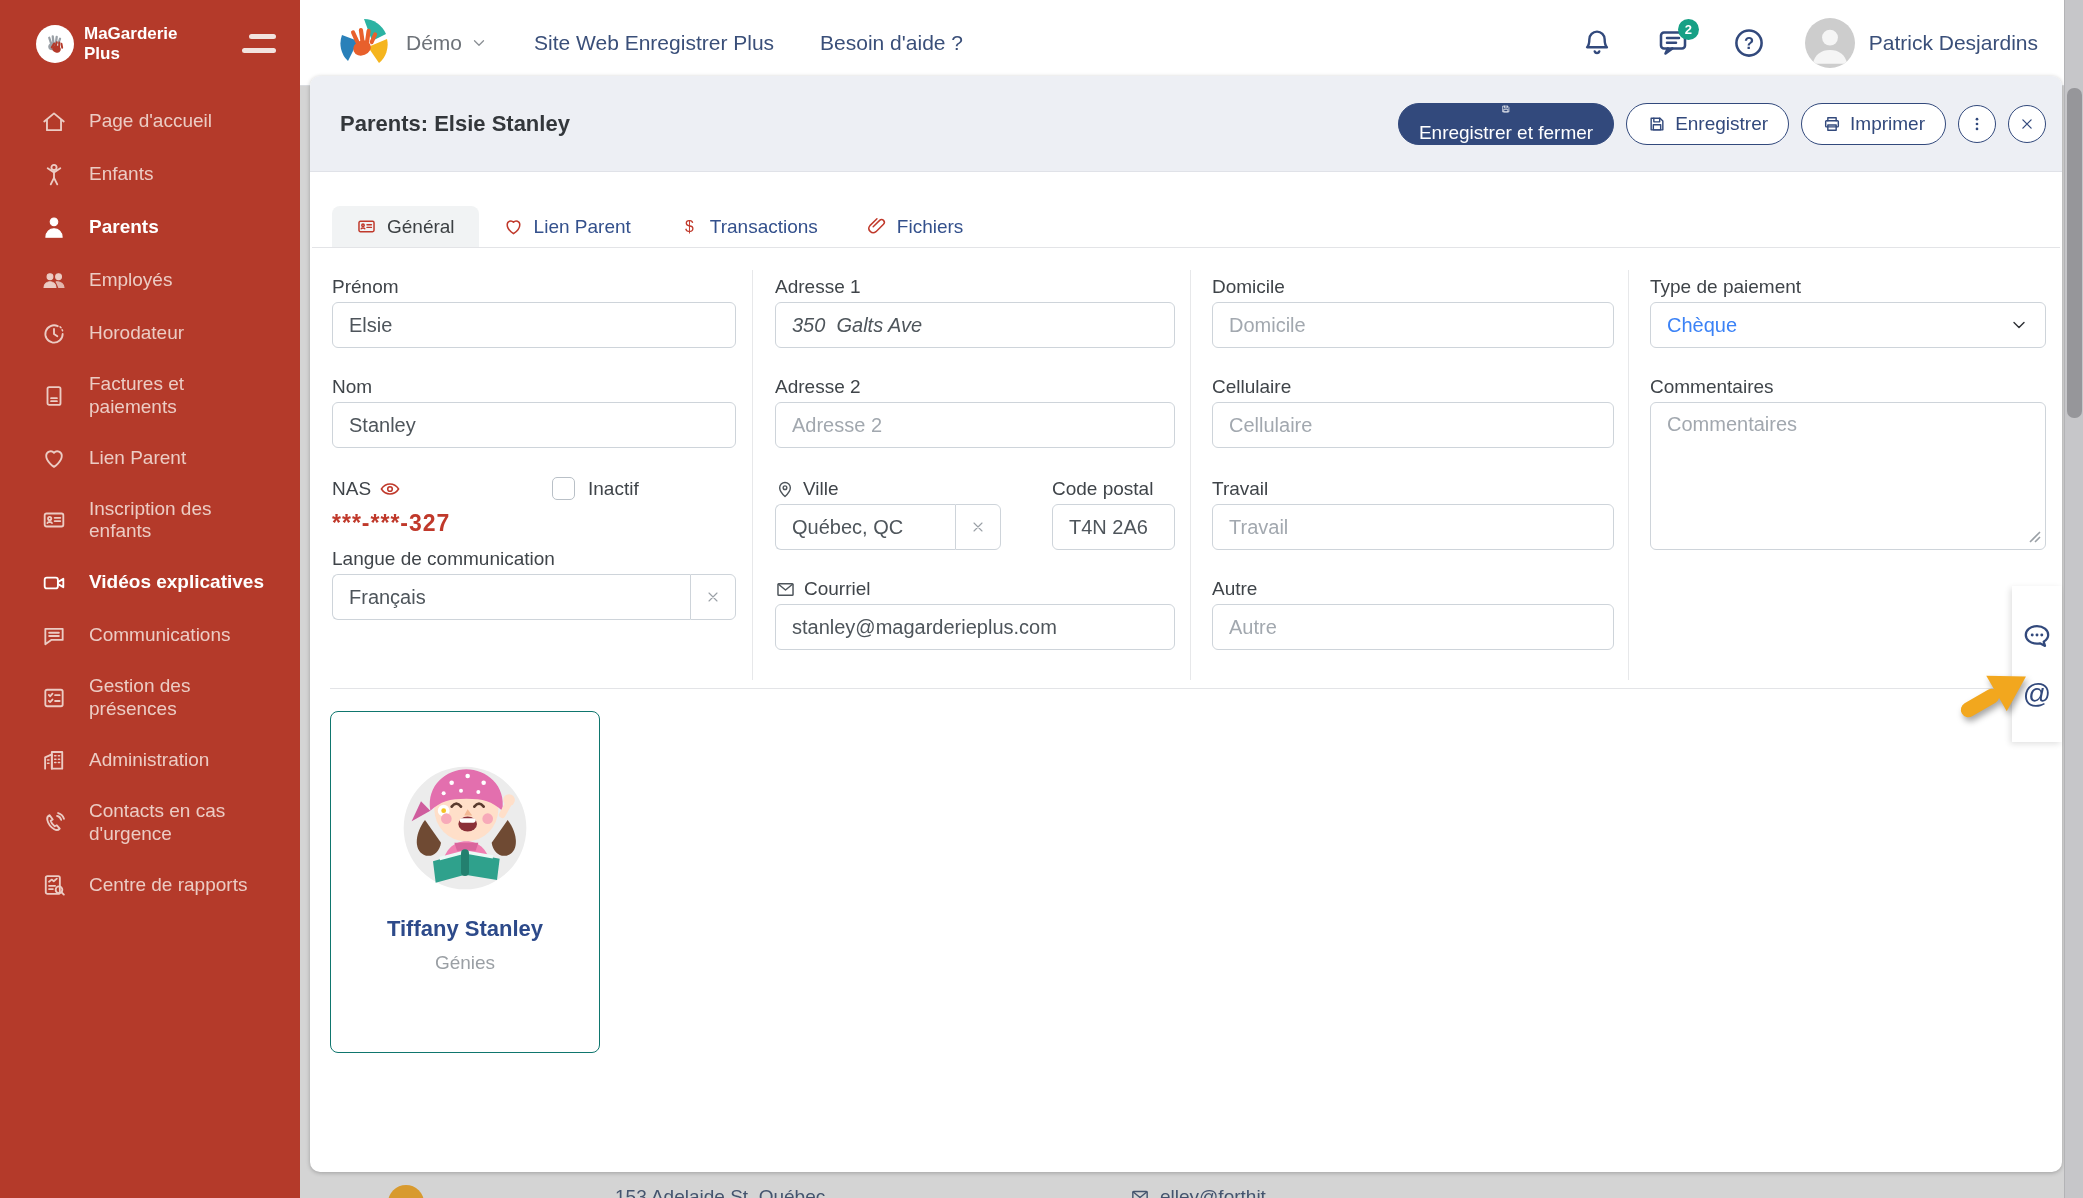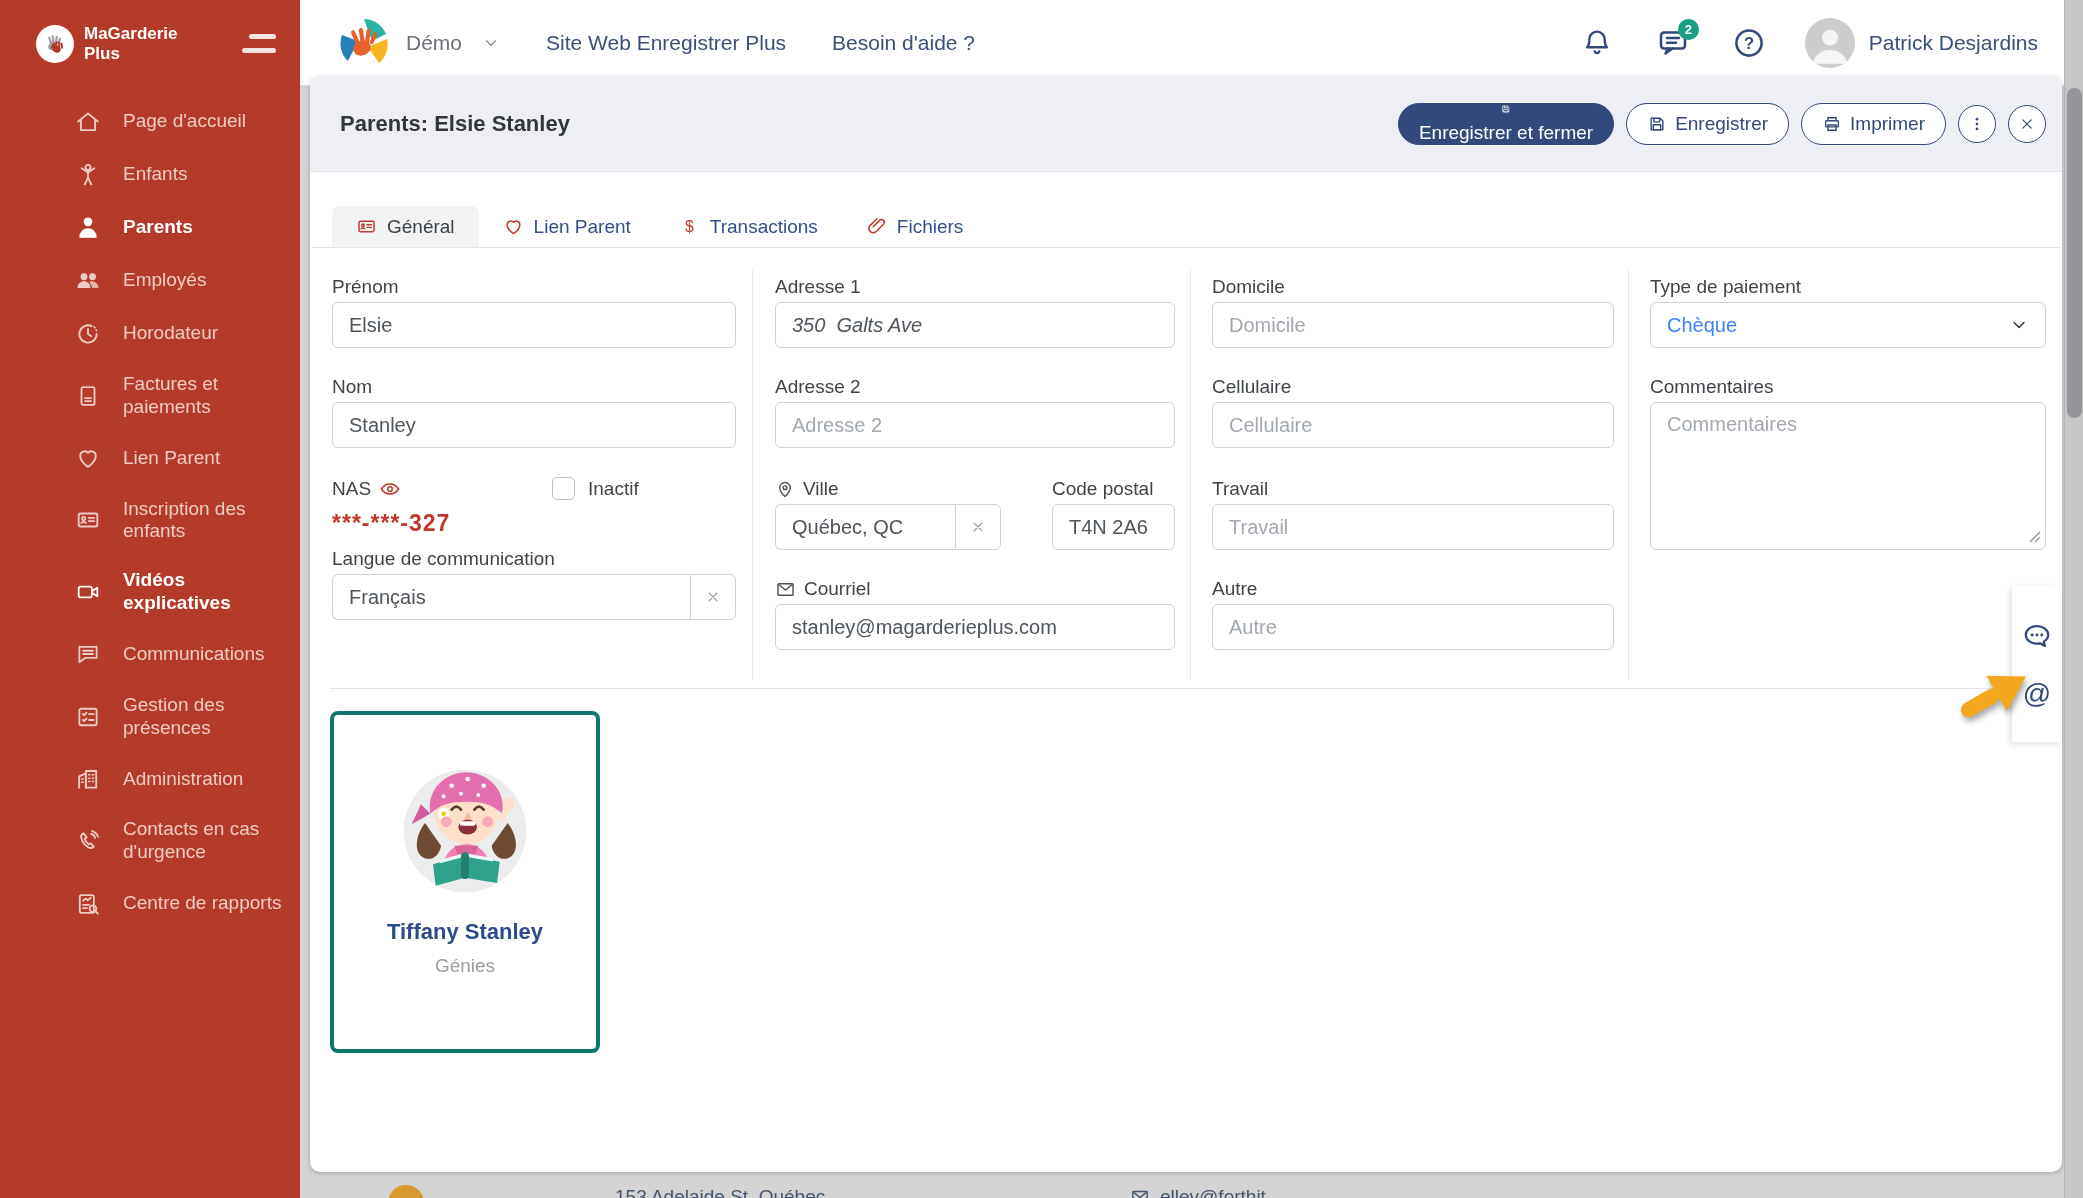--- a/index.html
+++ b/index.html
@@ -9,34 +9,34 @@
 
   
   .sidebar { position:absolute; left:0; top:0; width:300px; height:1198px; background:#b43a2a; color:#ecccc4; }
   .brand-row { display:flex; align-items:center; padding:24px 20px 10px 36px; }
   .brand-logo { width:38px; height:38px; border-radius:50%; background:#fff; display:flex; align-items:center; justify-content:center; flex:0 0 38px; }
   .brand-text { margin-left:10px; color:#fff; font-size:17px; font-weight:600; line-height:1.15; }
   .burger { margin-left:auto; display:flex; flex-direction:column; align-items:flex-end; gap:9px; cursor:pointer; padding:4px; }
   .burger span { display:block; height:5px; border-radius:3px; background:#f2e3df; }
   .burger .b1 { width:27px; }
   .burger .b2 { width:34px; }
-  .nav { margin-top:22px;padding-left:34px; }
+  .nav { margin-top:22px; }
   .nav-item { display:flex; align-items:center; gap:22px; padding:13px 18px 13px 40px; font-size:19px; cursor:pointer; line-height:1.2; }
   .nav-item .nicon { width:27px; height:27px; flex:0 0 27px; display:flex; align-items:center; justify-content:center; }
   .nav-item svg { stroke:#ecccc4; }
   .nav-item.active { color:#ffffff; font-weight:bold; }
   .nav-item.active svg { stroke:#ffffff; }
   .nav-item.active .fillme { fill:#ffffff; }
   .fillme { fill:#ecccc4; }
   .nav-label { max-width:185px; }
 
   
   .topbar { position:absolute; left:300px; top:0; width:1764px; height:86px; background:#ffffff; border-bottom:1px solid #dadce0; display:flex; align-items:center; }
   .tb-logo { width:52px; height:52px; border-radius:50%; margin-left:38px; flex:0 0 52px; }
-  .tb-demo { display:flex; align-items:center; gap:20px; margin-left:16px; color:#6d7278; font-size:21px; cursor:pointer; }
+  .tb-demo { display:flex; align-items:center; gap:8px; margin-left:16px; color:#6d7278; font-size:21px; cursor:pointer; }
   .tb-link { color:#3a4f79; font-size:21px; margin-left:46px; cursor:pointer; }
   .tb-right { margin-left:auto; display:flex; align-items:center; margin-right:26px; }
   .tb-iconbtn { position:relative; width:40px; height:40px; display:flex; align-items:center; justify-content:center; margin-left:36px; cursor:pointer; }
   .tb-badge { position:absolute; top:-4px; right:-6px; background:#16a085; color:#fff; font-size:13px; min-width:21px; height:21px; border-radius:50%; display:flex; align-items:center; justify-content:center; font-weight:bold; }
   .tb-avatar { width:50px; height:50px; border-radius:50%; background:#cdcdcd; margin-left:36px; overflow:hidden; display:flex; align-items:center; justify-content:center; cursor:pointer; }
   .tb-user { color:#3a4f79; font-size:21px; margin-left:14px; cursor:pointer; }
 
   
   .card { position:absolute; left:310px; top:76px; width:1752px; height:1096px; background:#fff; border-radius:10px; box-shadow:0 1px 4px rgba(0,0,0,.25); }
   .card-header { position:absolute; left:0; top:0; width:100%; height:96px; background:#edeff4; border-bottom:1px solid #e0e2e8; border-radius:10px 10px 0 0; display:flex; align-items:center; }
@@ -63,21 +63,21 @@
   .checkbox { position:absolute; width:23px; height:23px; border:1px solid #b9c0c7; border-radius:5px; background:#fff; cursor:pointer; }
   .nas-value { position:absolute; font-size:23px; font-weight:bold; color:#c0392b; letter-spacing:1px; }
   .selectbox { position:absolute; height:46px; border:1px solid #ced4da; border-radius:6px; background:#fff; display:flex; align-items:center; padding:0 16px; font-size:20px; color:#3b82f6; cursor:pointer; }
   .selectbox .chev { margin-left:auto; }
   .tarea { position:absolute; border:1px solid #ced4da; border-radius:6px; font-size:20px; color:#4e555b; padding:10px 16px; font-family:"Liberation Sans",sans-serif; resize:none; width:100%; }
   .resize-grip { position:absolute; pointer-events:none; }
   .vsep { position:absolute; width:1px; background:#e7e8ea; top:270px; height:410px; }
   .hsep { position:absolute; left:330px; top:688px; width:1710px; height:1px; background:#e3e4e7; }
 
   
-  .child-card { position:absolute; left:330px; top:711px; width:270px; height:342px; background:#fff; border:4px solid #0f766e; border-radius:8px; text-align:center; cursor:pointer; }
+  .child-card { position:absolute; left:330px; top:711px; width:270px; height:342px; background:#fff; border:1px solid #0f766e; border-radius:8px; text-align:center; cursor:pointer; }
   .child-avatar { margin:28px auto 6px auto; width:160px; height:160px; }
   .child-name { font-size:22px; font-weight:bold; color:#2d4a8a; margin-top:6px; }
   .child-group { font-size:19px; color:#9a9fa4; margin-top:10px; }
 
   
   .side-tools { position:absolute; left:2012px; top:586px; width:50px; height:156px; background:#fff; box-shadow:-2px 2px 6px rgba(0,0,0,.12); display:flex; flex-direction:column; align-items:center; justify-content:center; gap:28px; }
   .at-glyph { font-size:28px; color:#32497c; cursor:pointer; line-height:1; }
   .pointer-arrow { position:absolute; left:1948px; top:652px; width:100px; height:80px; filter:drop-shadow(2px 4px 3px rgba(0,0,0,.35)); }
 
   

